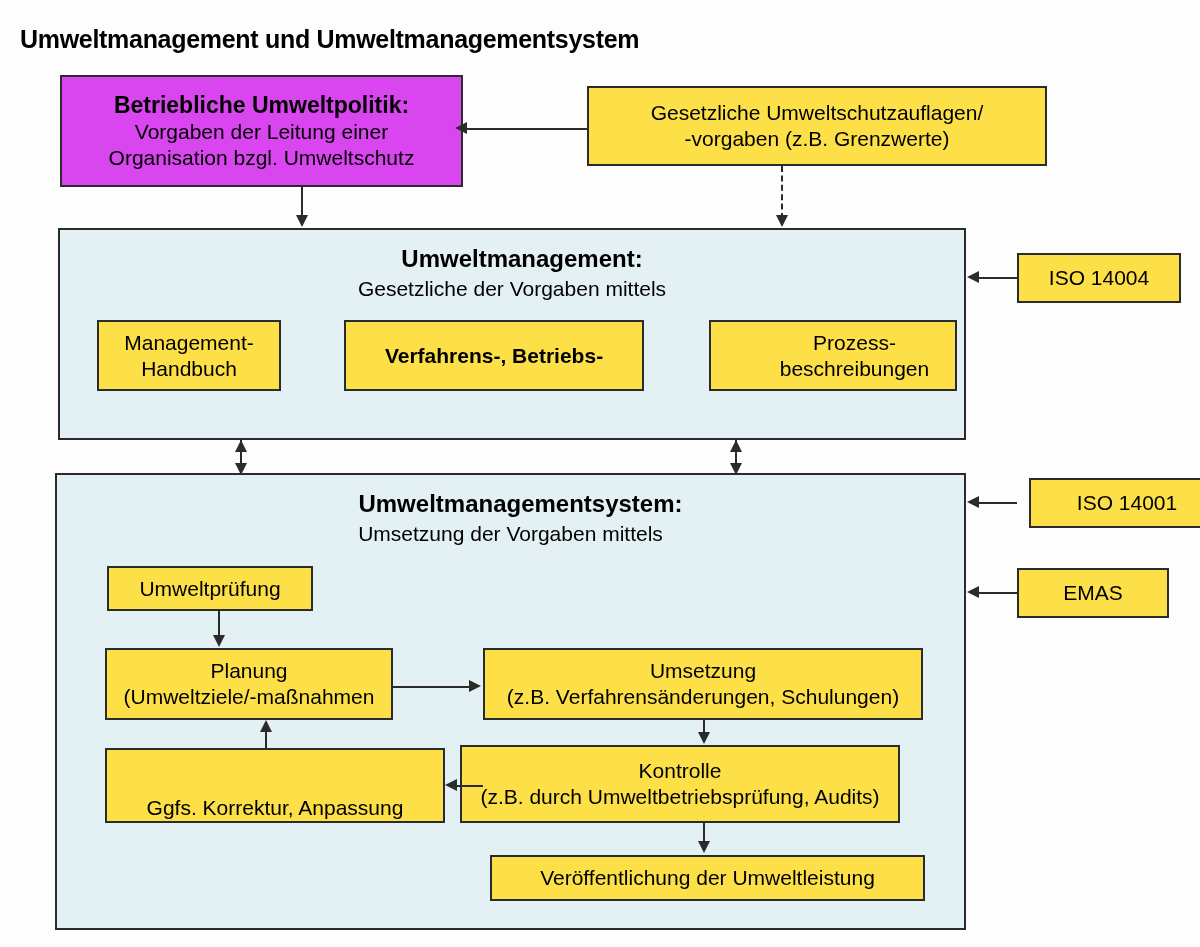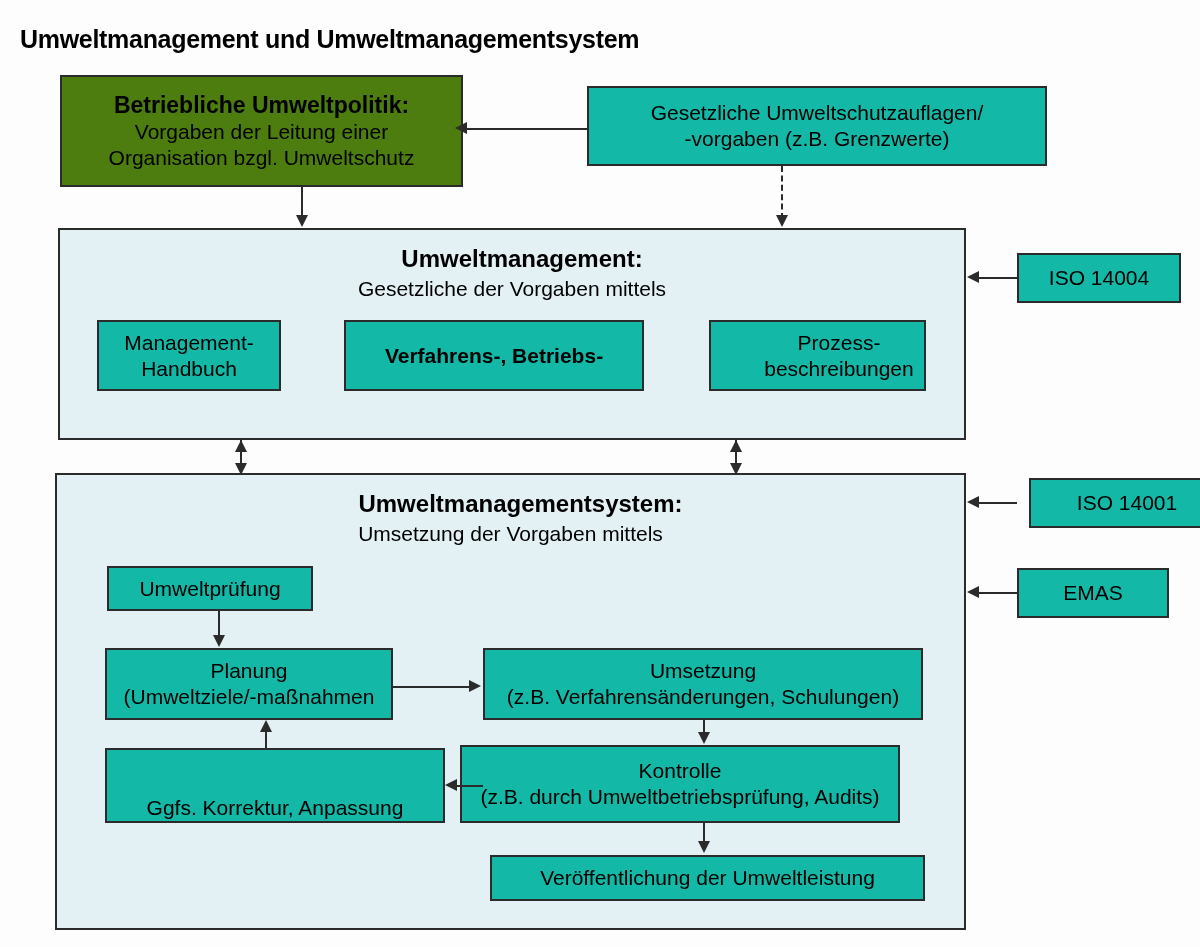--- a/index.html
+++ b/index.html
@@ -25,30 +25,30 @@
     font-size: 25px;
     font-weight: bold;
     letter-spacing: -0.3px;
     white-space: nowrap;
   }
   
   .box {
     position: absolute;
     box-sizing: border-box;
     border: 2px solid #2b2b2b;
-    background: #4d7c0f;
+    background: #d946ef;
     display: flex;
     flex-direction: column;
     align-items: center;
     justify-content: center;
     text-align: center;
     line-height: 1.22;
   }
   .box.white {
-    background: #14b8a6;
+    background: #fde047;
   }
   .box.section {
     background: #e3f1f5;
     justify-content: flex-start;
     border-width: 2px;
   }
   .ttl-bold {
     font-weight: bold;
     font-size: 23px;
     white-space: nowrap;
@@ -147,21 +147,21 @@
 
   <div class="box white" style="left:97px; top:320px; width:184px; height:71px;">
     <div class="b-line">Management-</div>
     <div class="b-line">Handbuch</div>
   </div>
 
   <div class="box white" style="left:344px; top:320px; width:300px; height:71px;font-weight:bold;">
     <div class="b-line">Verfahrens-, Betriebs-</div>
   </div>
 
-  <div class="box white" style="left:709px; top:320px; width:217px; height:71px;padding-left:43px;">
+  <div class="box white" style="left:709px; top:320px; width:248px; height:71px;padding-left:43px;">
     <div class="b-line">Prozess-</div>
     <div class="b-line">beschreibungen</div>
   </div>
 
   <div class="box white" style="left:1017px; top:253px; width:164px; height:50px;">
     <div class="b-line">ISO 14004</div>
   </div>
   <div class="ln-h" style="left:979px; top:277px; width:38px;"></div>
   <div class="ar-left" style="left:967px; top:271px;"></div>
 

